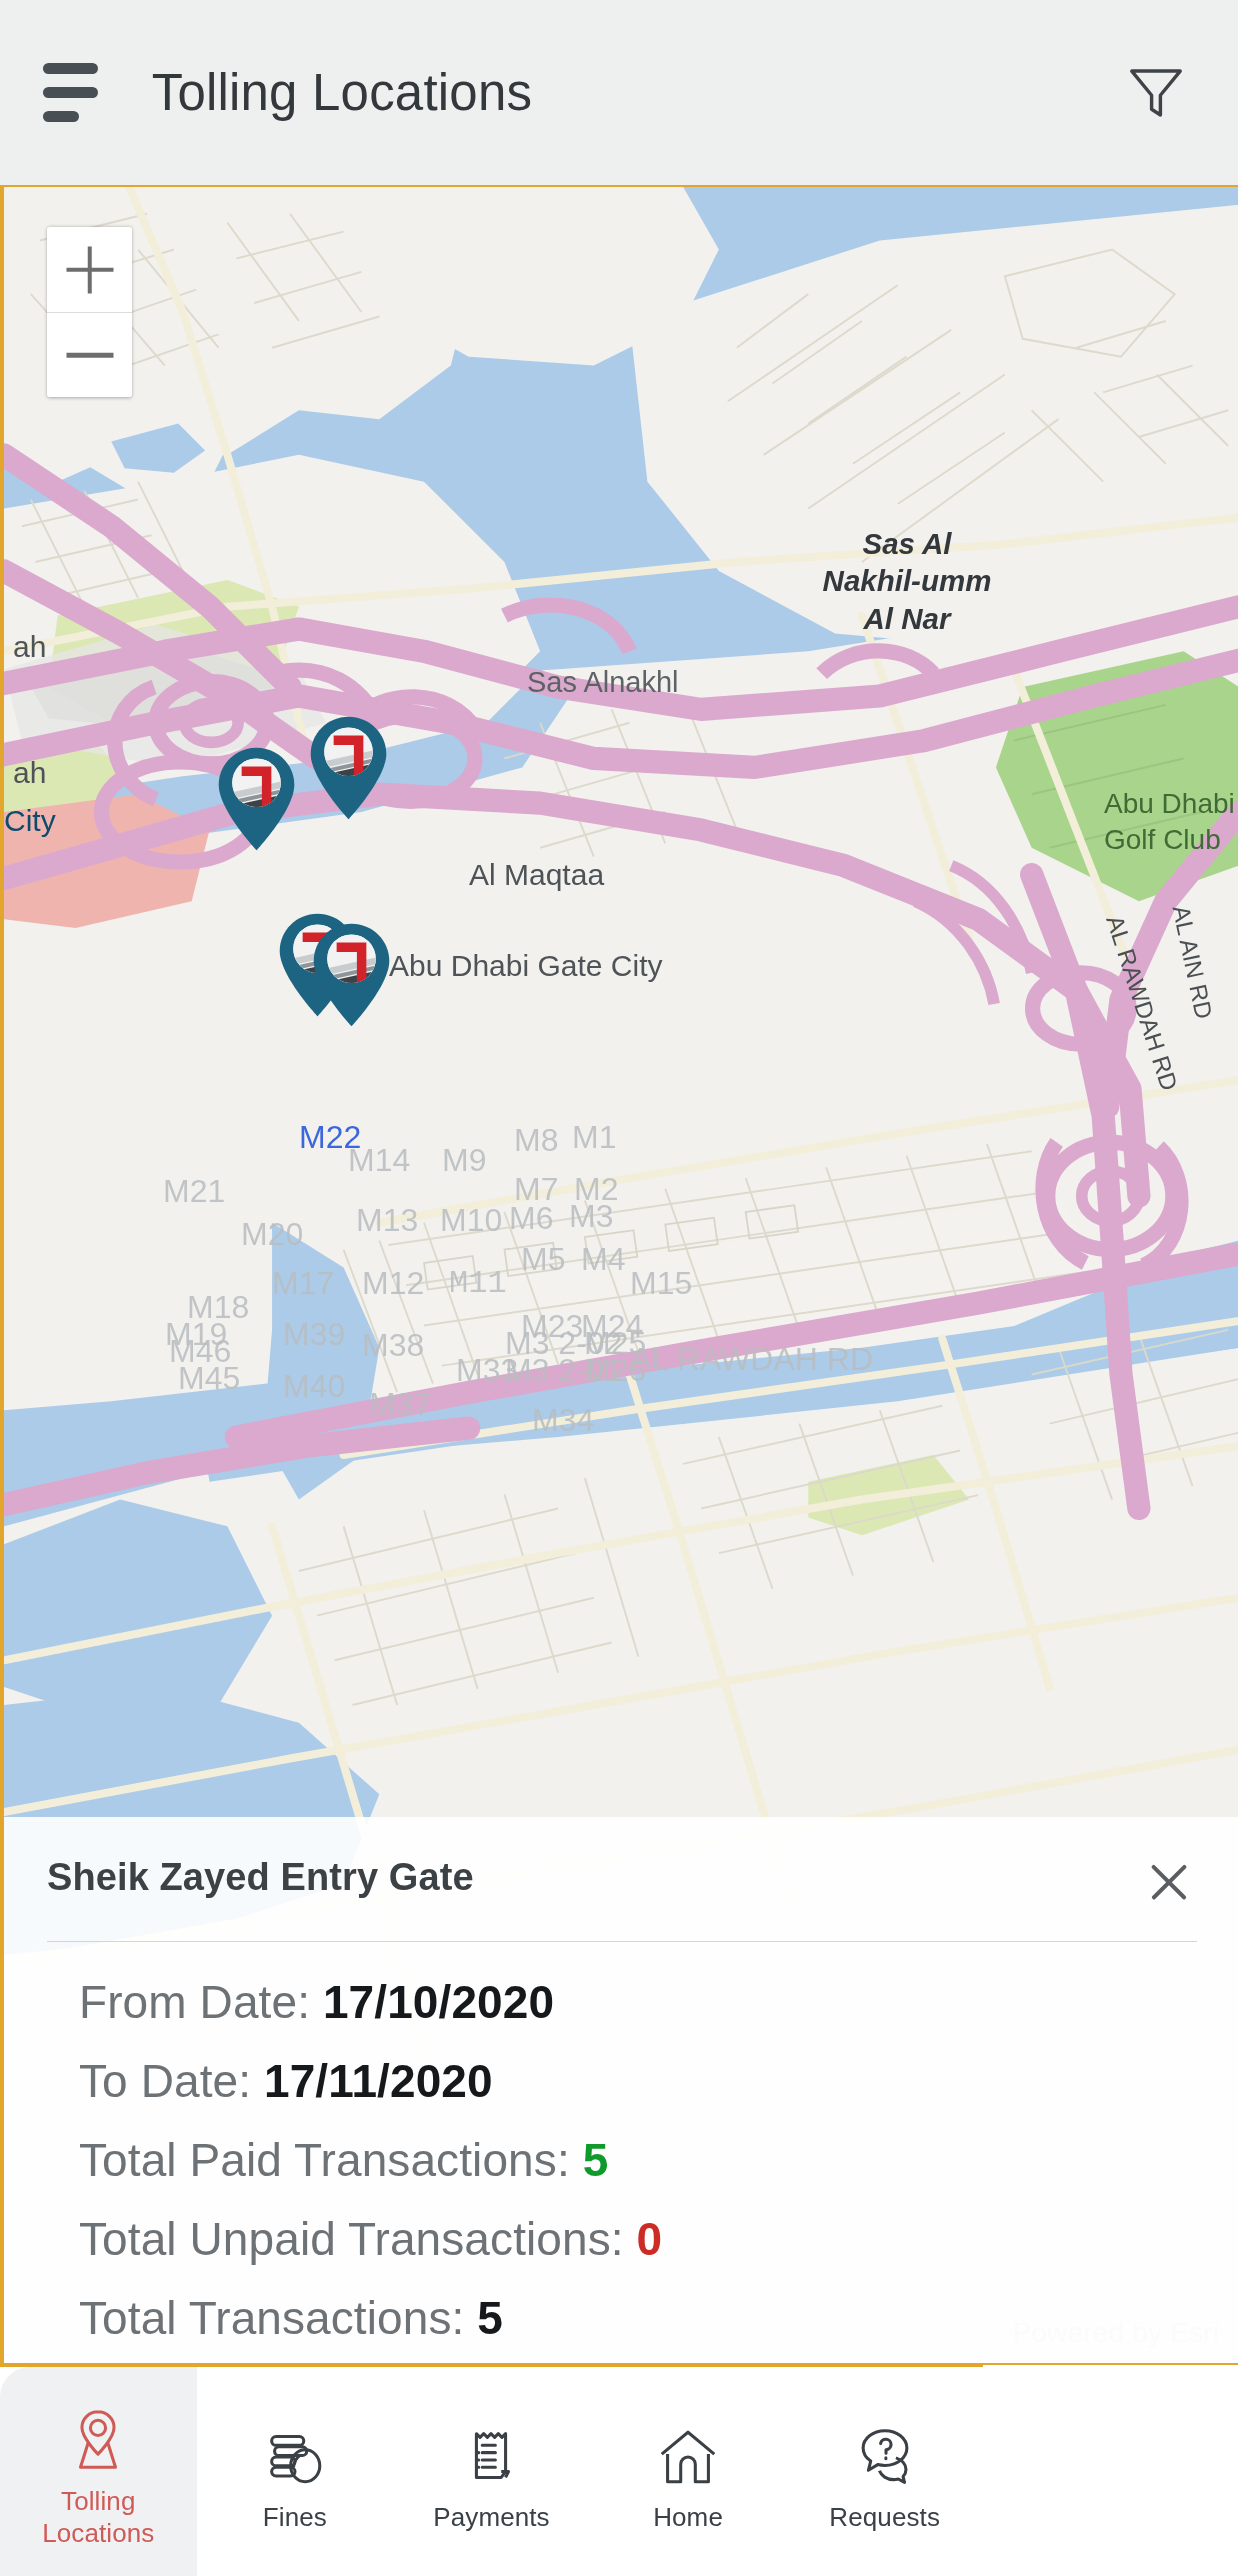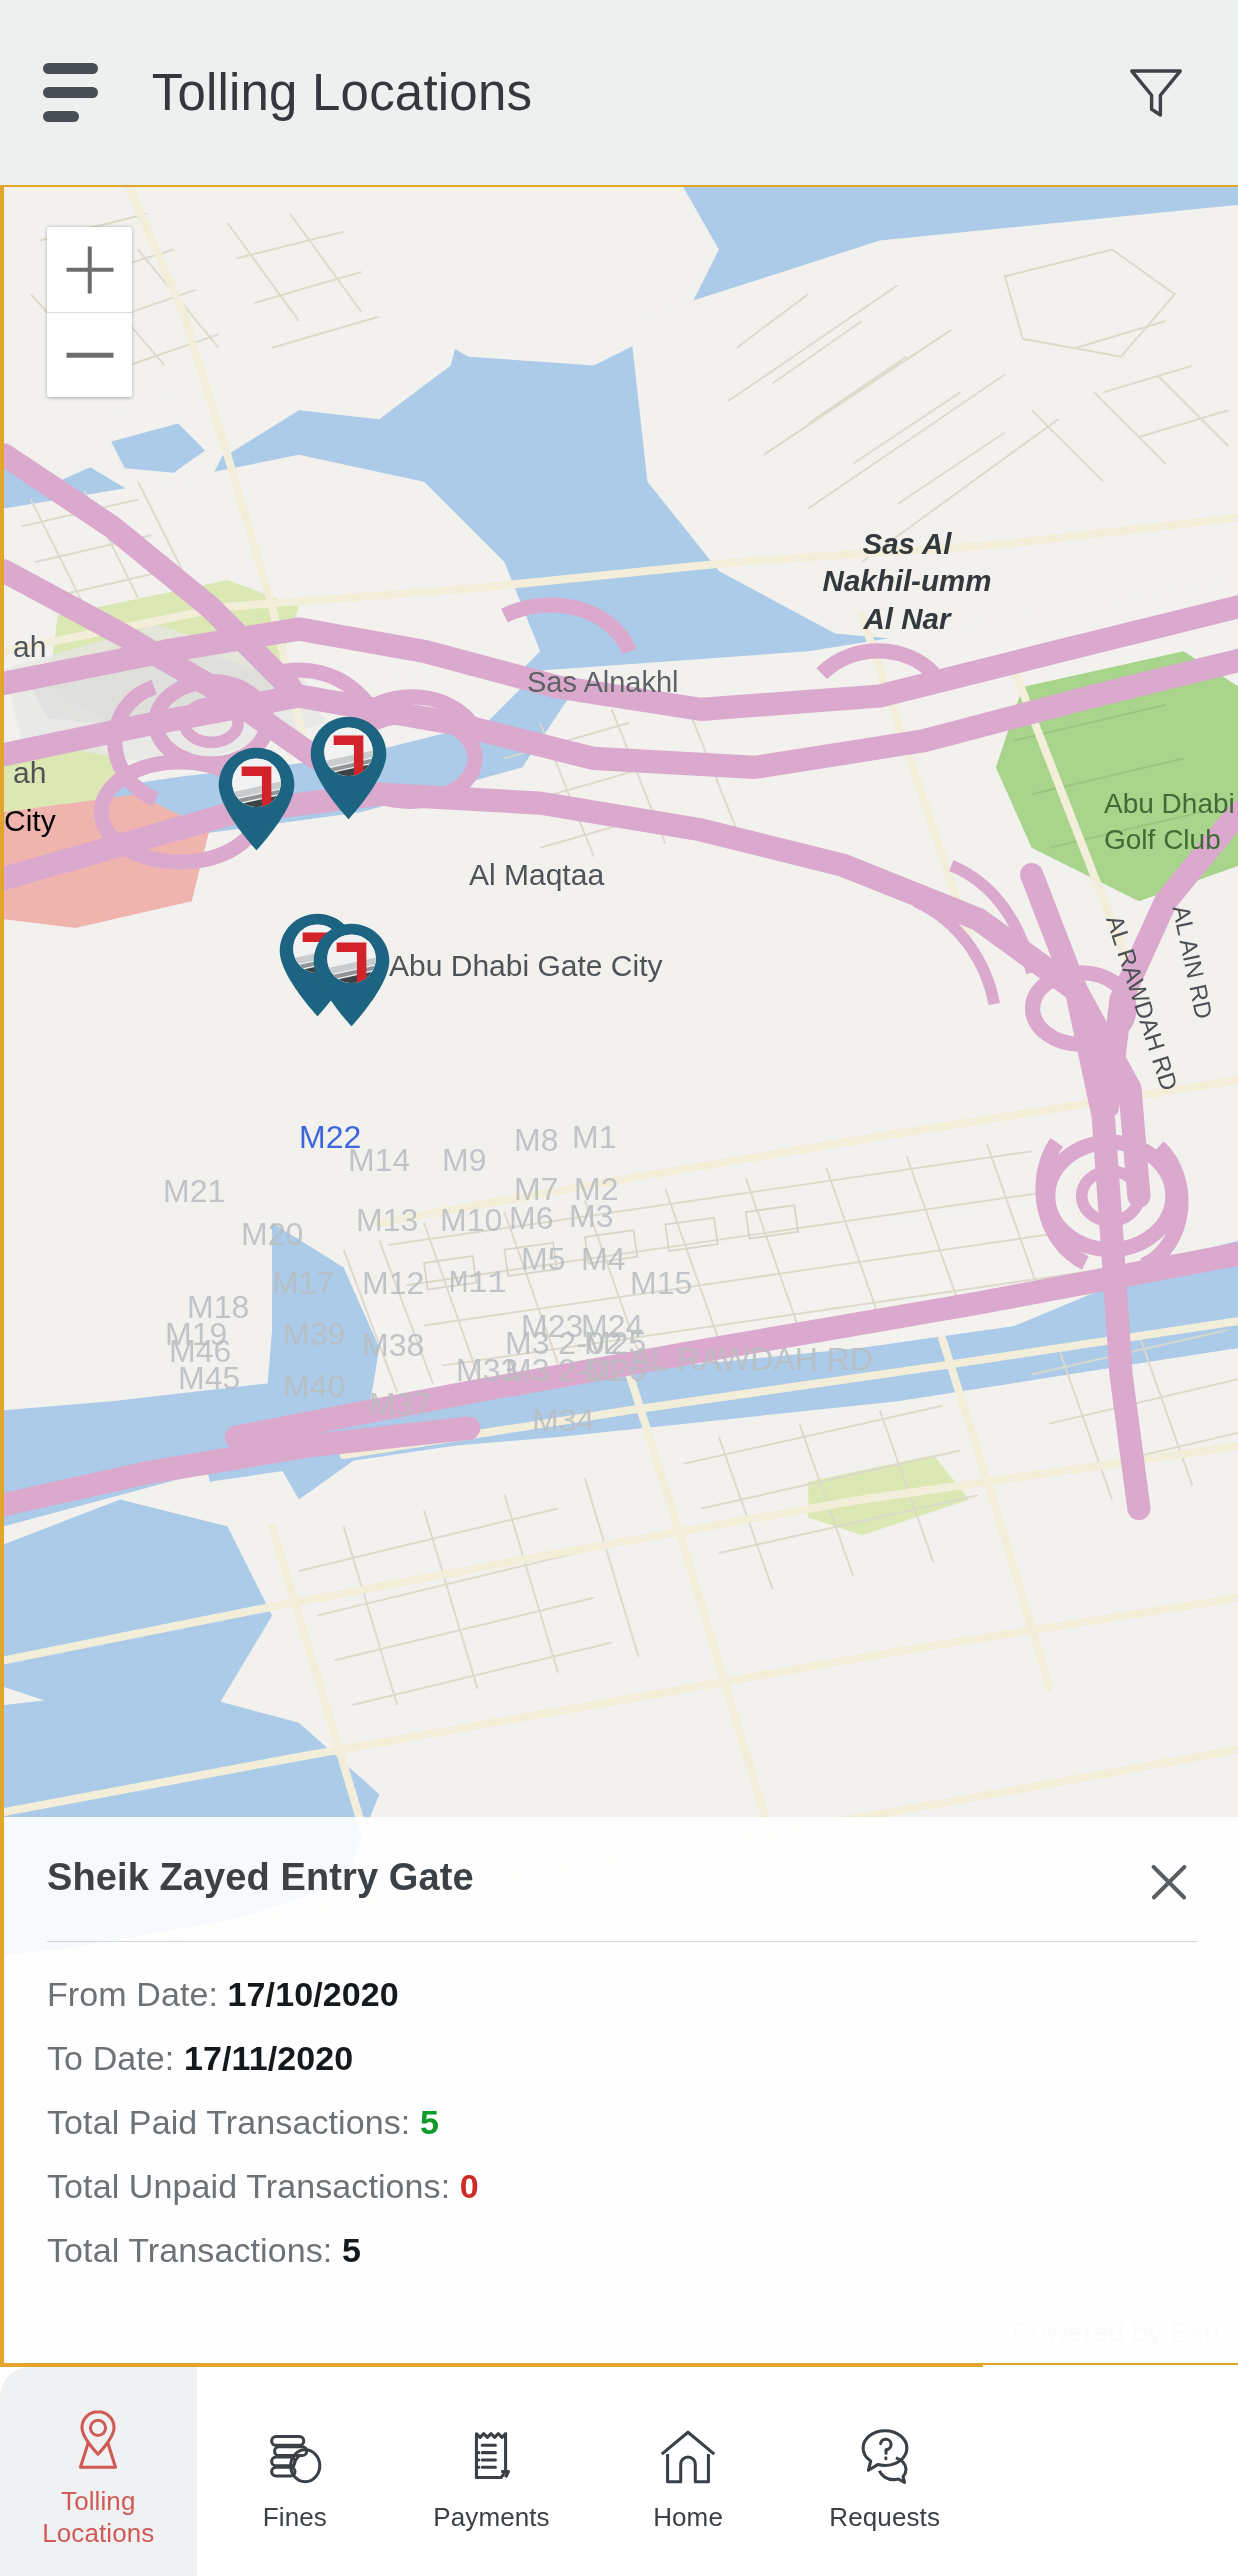--- a/index.html
+++ b/index.html
@@ -89,22 +89,22 @@
   }
   .close-btn::before,.close-btn::after{
     content:""; position:absolute; left:50%; top:50%;
     width:47px; height:3.6px; background:#5a5e62; border-radius:1.8px;
   }
   .close-btn::before{ transform:translate(-50%,-50%) rotate(45deg); }
   .close-btn::after{ transform:translate(-50%,-50%) rotate(-45deg); }
   .divider{ height:1.8px; background:#d3d6d8; margin:27px 0 0 0; }
   .info-rows{ margin-top:19.7px; }
   .info-row{
-    font-size:34px; color:#6d7276; font-weight:400;
-    padding:12.5px 0; letter-spacing:0.1px; white-space:nowrap;
+    font-size:46px; color:#6d7276; font-weight:400;
+    padding:12.5px 0; letter-spacing:0.1px; white-space:nowrap;margin-left:32px;
   }
   .v-green{ color:#119a2c; font-weight:700; }
   .v-red{ color:#cc2b26; font-weight:700; }
   .v-dark{ color:#15191c; font-weight:700; }
 
   
   .bottom-nav{
     position:absolute; left:0; bottom:0; width:983px; height:211px;
     background:#ffffff; display:flex; z-index:40;
     border-top:2.7px solid #e2a62c;
@@ -332,21 +332,21 @@
       <div style="position: absolute; left: 903px; top: 415px; font-size: 29.5px; font-style: italic; font-weight: bold; color: rgb(51, 56, 60); white-space: nowrap; transform: translateX(-50%);">Al Nar</div>
       <div style="position: absolute; left: 523px; top: 479px; font-size: 29px; font-style: normal; font-weight: normal; color: rgb(93, 98, 102); white-space: nowrap;">Sas Alnakhl</div>
       <div style="position: absolute; left: 465px; top: 671px; font-size: 30px; font-style: normal; font-weight: normal; color: rgb(78, 83, 87); white-space: nowrap;">Al Maqtaa</div>
       <div style="position: absolute; left: 385px; top: 762px; font-size: 30px; font-style: normal; font-weight: normal; color: rgb(78, 83, 87); white-space: nowrap; text-align: center;">Abu Dhabi Gate City</div>
       <div style="position: absolute; left: 1100px; top: 601px; font-size: 28px; font-style: normal; font-weight: normal; color: rgb(63, 107, 52); white-space: nowrap;">Abu  Dhabi</div>
       <div style="position: absolute; left: 1100px; top: 637px; font-size: 28px; font-style: normal; font-weight: normal; color: rgb(63, 107, 52); white-space: nowrap;">Golf Club</div>
       <div style="position: absolute; left: 1123px; top: 725px; font-size: 24px; font-style: normal; font-weight: normal; color: rgb(74, 79, 83); white-space: nowrap; transform: rotate(72deg); transform-origin: left top;">AL RAWDAH RD</div>
       <div style="position: absolute; left: 1190px; top: 716px; font-size: 24px; font-style: normal; font-weight: normal; color: rgb(74, 79, 83); white-space: nowrap; transform: rotate(78deg); transform-origin: left top;">AL AIN RD</div>
       <div style="position: absolute; left: 9px; top: 443px; font-size: 30px; font-style: normal; font-weight: normal; color: rgb(78, 83, 87); white-space: nowrap;">ah</div>
       <div style="position: absolute; left: 9px; top: 569px; font-size: 30px; font-style: normal; font-weight: normal; color: rgb(78, 83, 87); white-space: nowrap;">ah</div>
-      <div style="position: absolute; left: 0px; top: 617px; font-size: 30px; font-style: normal; font-weight: normal; color: #000000; white-space: nowrap;">City</div>
+      <div style="position: absolute; left: 0px; top: 617px; font-size: 30px; font-style: normal; font-weight: normal; color: #0c4a6e; white-space: nowrap;">City</div>
     </div>
 
   <div id="pin-layer">
       <div class="pin" style="left: 304px; top: 528px;"><svg width="81" height="106" viewBox="0 0 60 78">
           <path d="M30 1C14.5 1 2 13.3 2 28.6 2 47 30 77 30 77s28-30 28-48.4C58 13.3 45.5 1 30 1z" fill="#1c6481"></path>
           <circle cx="30" cy="27" r="18" fill="#ffffff"></circle>
           <clipPath id="cc">
             <circle cx="30" cy="27" r="18"></circle>
           </clipPath>
           <g clip-path="url(#cc)">

